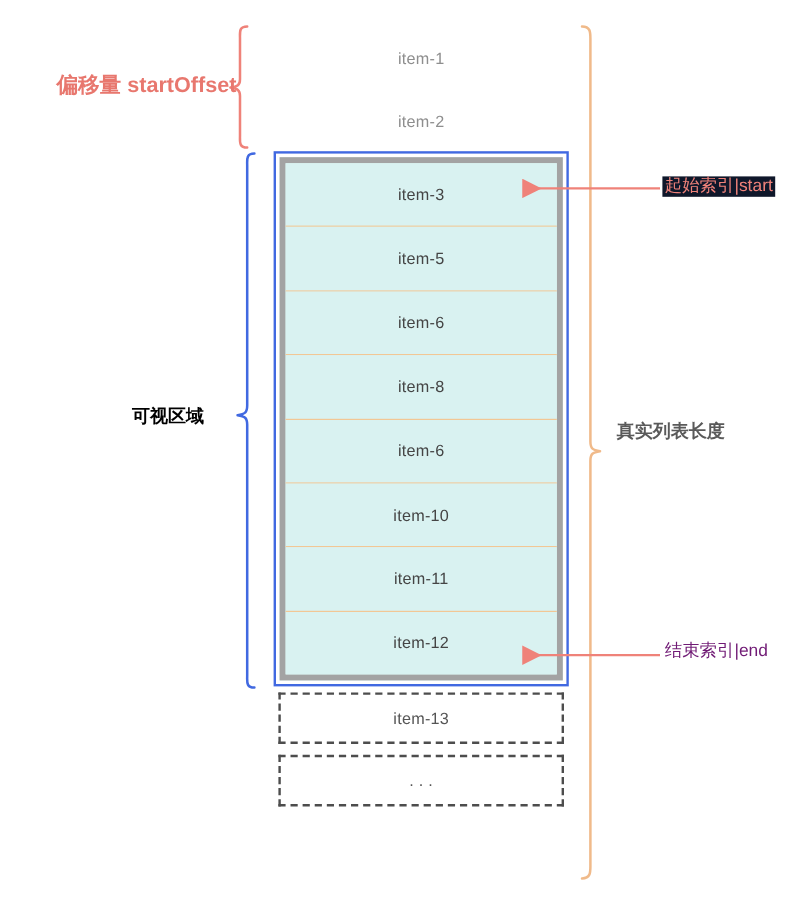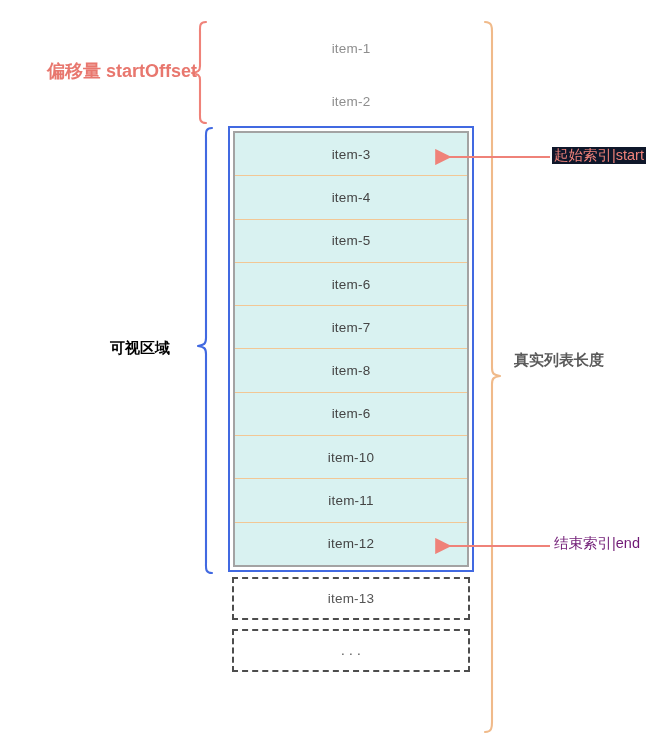--- a/index.html
+++ b/index.html
@@ -46,21 +46,21 @@
     top: 126px;
     width: 246px;
     height: 446px;
     border: 2px solid #4169e1;
     background: #ffffff;
     padding: 3px;
   }
   #viewport-inner {
     width: 100%;
     height: 100%;
-    border: 2px solid #a3a3a3;
+    border: 5px solid #a3a3a3;
     background: #d9f2f1;
     display: flex;
     flex-direction: column;
   }
   .vis-item {
     flex: 1 1 0;
     display: flex;
     align-items: center;
     justify-content: center;
     font-size: 13.5px;
@@ -142,30 +142,24 @@
   <div class="ghost-item" style="top:80px">
     <span>item-2</span>
   </div>
 
   <div id="viewport-box">
     <div id="viewport-inner">
       <div class="vis-item">
         <span>item-3</span>
       </div>
       <div class="vis-item">
-        <span>item-4</span>
-      </div>
-      <div class="vis-item">
         <span>item-5</span>
       </div>
       <div class="vis-item">
         <span>item-6</span>
-      </div>
-      <div class="vis-item">
-        <span>item-7</span>
       </div>
       <div class="vis-item">
         <span>item-8</span>
       </div>
       <div class="vis-item">
         <span>item-6</span>
       </div>
       <div class="vis-item">
         <span>item-10</span>
       </div>

